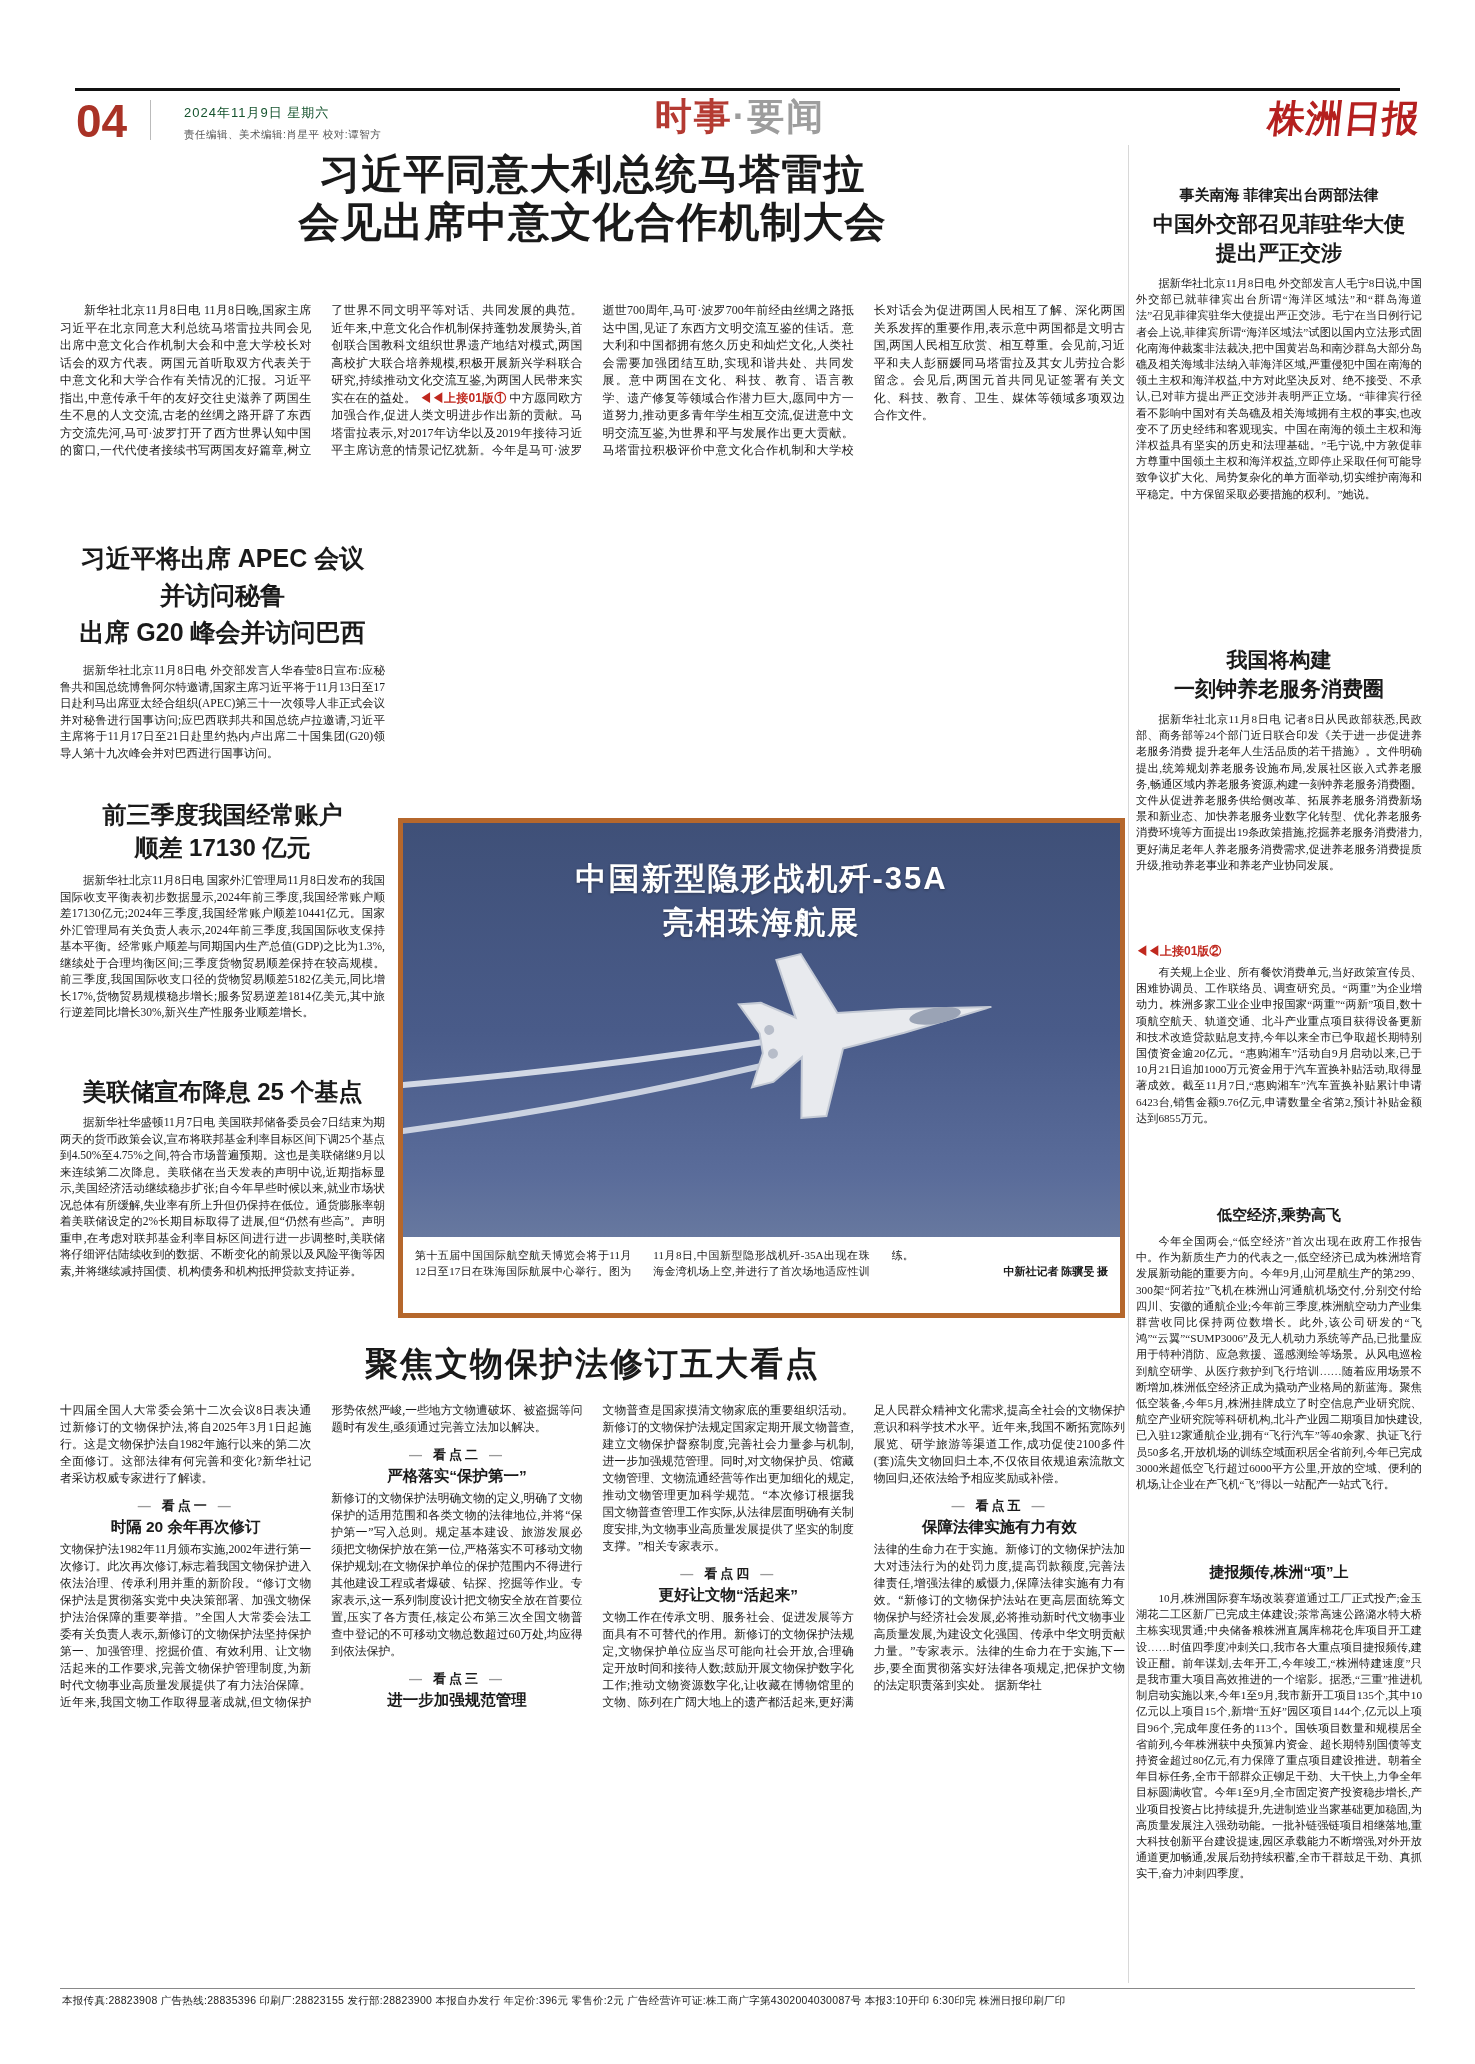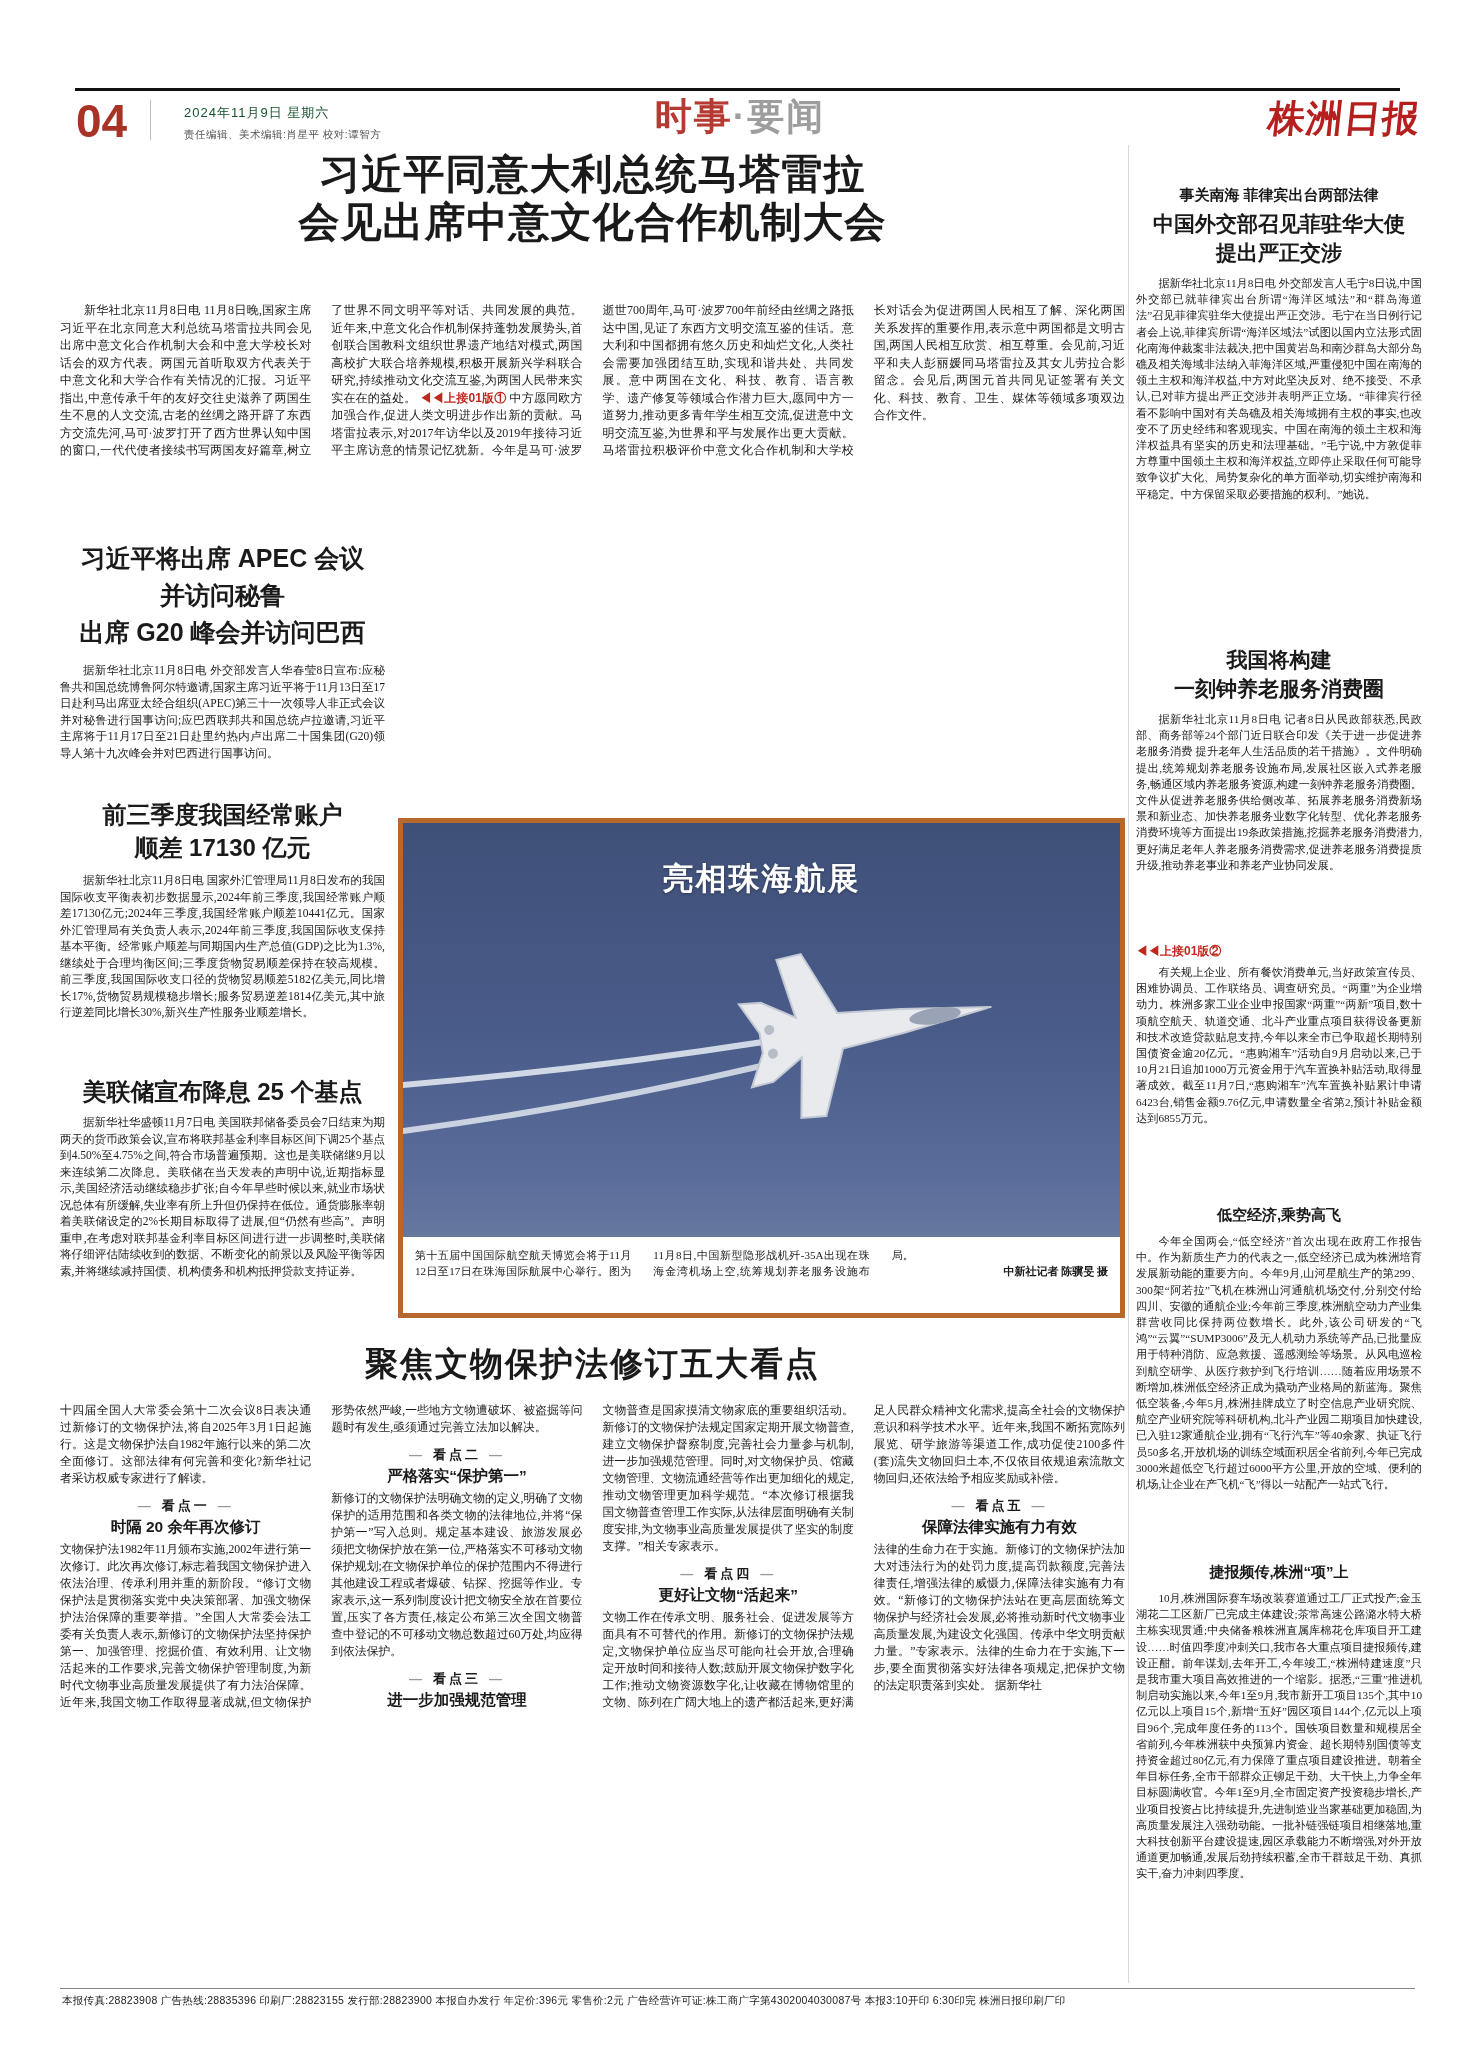--- a/index.html
+++ b/index.html
@@ -117,25 +117,26 @@
         <path d="M0,308 Q210,280 404,232" stroke="#e9edf4" stroke-width="6" fill="none" opacity="0.8" stroke-linecap="round"></path>
 
         <g transform="translate(455,205) rotate(-9)">
           <polygon points="135,0 45,12 -18,18 -45,82 -70,80 -60,20 -92,40 -114,42 -98,10 -98,-10 -114,-42 -92,-40 -60,-20 -70,-80 -45,-82 -18,-18 45,-12" fill="#e8eaee" stroke="#c3c9d4" stroke-width="2"></polygon>
           <ellipse cx="78" cy="0" rx="26" ry="8" fill="#9aa3b5"></ellipse>
           <circle cx="-88" cy="12" r="5" fill="#b7bdc9"></circle>
           <circle cx="-88" cy="-12" r="5" fill="#b7bdc9"></circle>
         </g>
       </svg>
       <div class="photo-title">
+        <div>中国新型隐形战机歼-35A</div>
         <div>亮相珠海航展</div>
       </div>
     </div>
     <div class="caption">
-      <span class="indent" style="display:inline;">第十五届中国国际航空航天博览会将于11月12日至17日在珠海国际航展中心举行。图为11月8日,中国新型隐形战机歼-35A出现在珠海金湾机场上空,统筹规划养老服务设施布局。</span>
+      <span class="indent" style="display:inline;">第十五届中国国际航空航天博览会将于11月12日至17日在珠海国际航展中心举行。图为11月8日,中国新型隐形战机歼-35A出现在珠海金湾机场上空,并进行了首次场地适应性训练。</span>
       <span class="credit">中新社记者 陈骥旻 摄</span>
     </div>
   </div>
 
   <div class="abs ww-head">聚焦文物保护法修订五大看点</div>
   <div class="abs ww-body">
     <span class="indent" style="display:inline;">十四届全国人大常委会第十二次会议8日表决通过新修订的文物保护法,将自2025年3月1日起施行。这是文物保护法自1982年施行以来的第二次全面修订。这部法律有何完善和变化?新华社记者采访权威专家进行了解读。</span>
     <span class="kd-label">看点一</span>
     <span class="kd-title">时隔 20 余年再次修订</span>
     <span class="indent" style="display:inline;">文物保护法1982年11月颁布实施,2002年进行第一次修订。此次再次修订,标志着我国文物保护进入依法治理、传承利用并重的新阶段。“修订文物保护法是贯彻落实党中央决策部署、加强文物保护法治保障的重要举措。”全国人大常委会法工委有关负责人表示,新修订的文物保护法坚持保护第一、加强管理、挖掘价值、有效利用、让文物活起来的工作要求,完善文物保护管理制度,为新时代文物事业高质量发展提供了有力法治保障。近年来,我国文物工作取得显著成就,但文物保护形势依然严峻,一些地方文物遭破坏、被盗掘等问题时有发生,亟须通过完善立法加以解决。</span>

